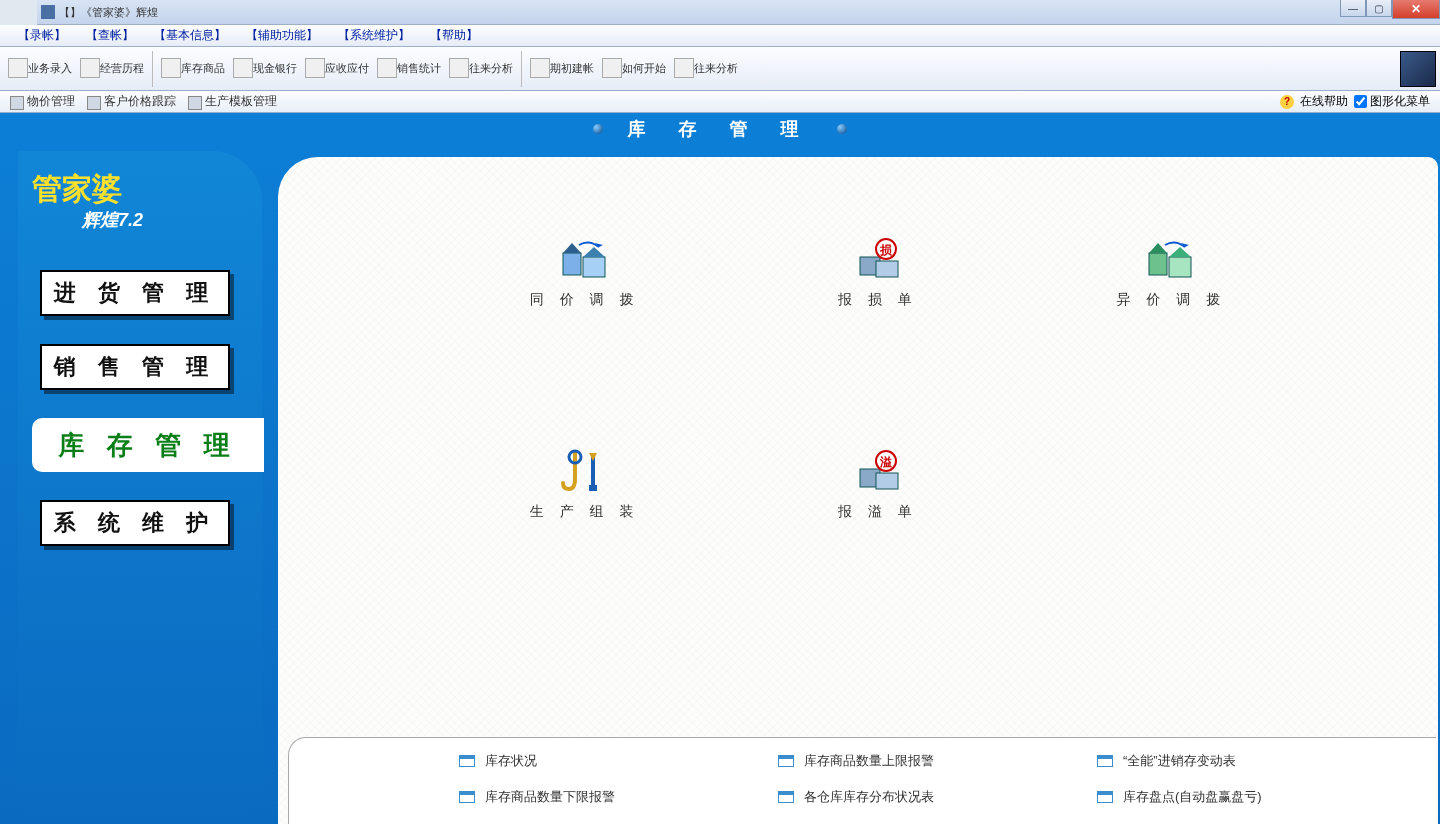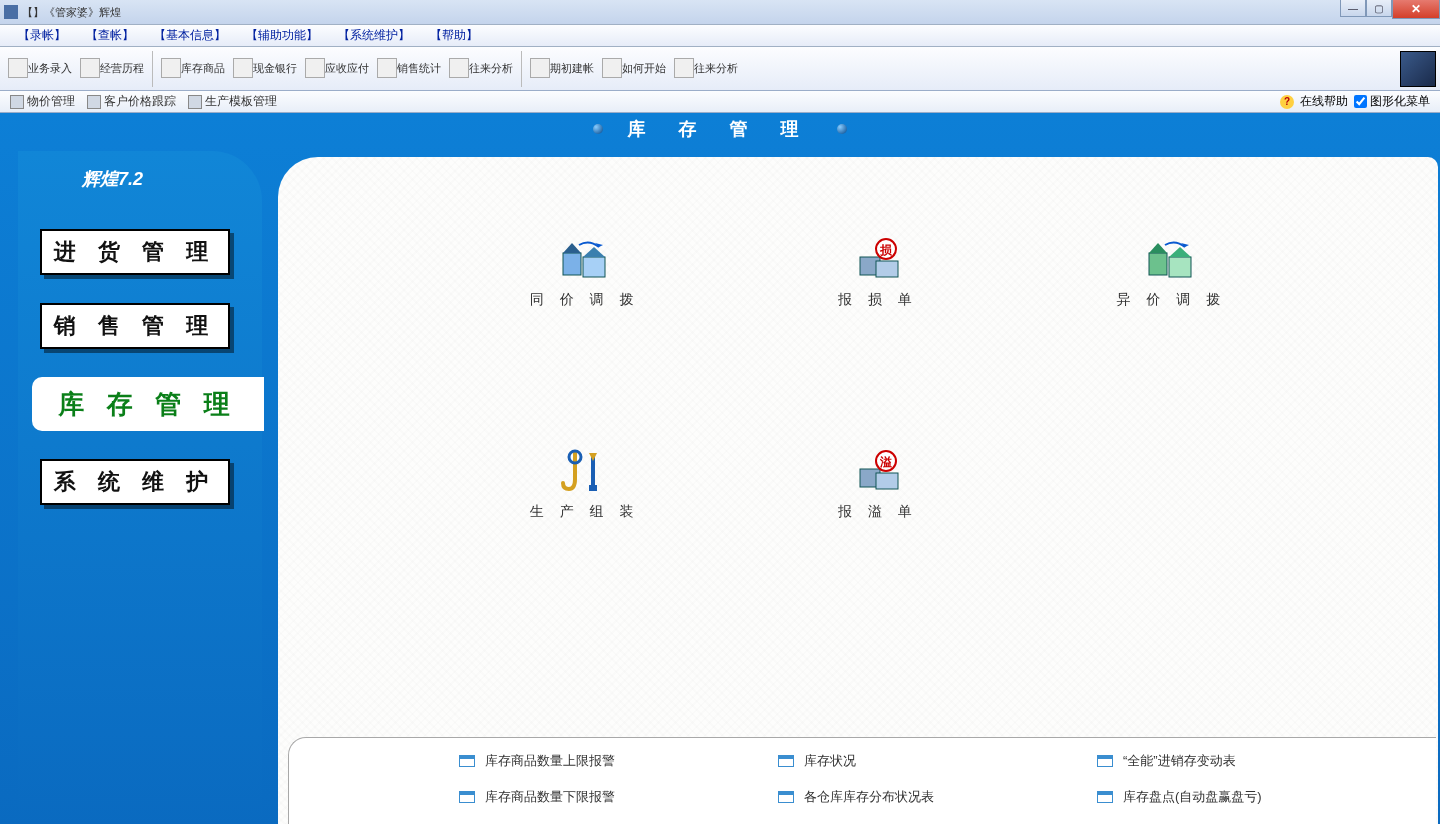--- a/index.html
+++ b/index.html
@@ -14,20 +14,21 @@
 
 
 .titlebar {
   height: 20px;
   background: linear-gradient(to bottom, #d8e4f4, #c4d4ec);
   display: flex;
   align-items: center;
   padding: 12px 4px;
   position: relative;
   border-bottom: 1px solid #a0b0c4;
+  margin-left: 37px;
 }
 .titlebar-icon {
   width: 14px; height: 14px;
   background: #4a6fa5;
   margin-right: 4px;
 }
 .titlebar-text { font-size: 11px; color: #333; }
 .winbtns { position: absolute; right: 0; top: -1px; display: flex; }
 .winbtn {
   width: 26px; height: 18px;
@@ -86,21 +87,21 @@
 
 
 .subtoolbar {
   height: 22px;
   background: linear-gradient(to bottom, #fcfdff, #e8eef8);
   border-bottom: 1px solid #9badc9;
   display: flex; align-items: center;
   padding: 0 4px;
 }
 .sub-btn {
-  display: flex; align-items: center; gap: 3px;
+  display: flex; align-items: flex-end; gap: 3px;
   padding: 0 6px; font-size: 12px; color: #333;
   cursor: pointer;
 }
 .sub-icon {
   width: 14px; height: 14px; background: #d0d8e4; border: 1px solid #888;
 }
 .sub-right { margin-left: auto; display: flex; align-items: center; gap: 6px; padding-right: 6px; }
 .help-q { width: 14px; height: 14px; background: #ffd040; border-radius: 50%; font-size: 10px; font-weight: bold; color: #b8000a; display: flex; align-items: center; justify-content: center; }
 
 
@@ -313,20 +314,21 @@
 
 <div class="main">
   <div class="main-header">
     <div class="dot"></div>
     <span>库 存 管 理</span>
     <div class="dot"></div>
   </div>
 
   <div class="sidebar">
     <div class="logo-area">
+      <div class="logo1">管家婆</div>
       <div class="logo2">辉煌7.2</div>
     </div>
     <div class="nav-btn">
         <span>进 货 管 理</span>
       </div>
     <div class="nav-btn">
         <span>销 售 管 理</span>
       </div>
     <div class="nav-btn active">
         <span>库 存 管 理</span>
@@ -405,25 +407,25 @@
           </svg>
         </div>
         <span class="mod-label">报 溢 单</span>
       </div>
     </div>
 
     <div class="bottom-panel">
       <div class="links-grid">
         <div class="link-item">
             <div class="link-icon"></div>
+            <span>库存状况</span>
+          </div>
+        <div class="link-item">
+            <div class="link-icon"></div>
             <span>库存商品数量上限报警</span>
-          </div>
-        <div class="link-item">
-            <div class="link-icon"></div>
-            <span>库存状况</span>
           </div>
         <div class="link-item">
             <div class="link-icon"></div>
             <span>“全能”进销存变动表</span>
           </div>
         <div class="link-item">
             <div class="link-icon"></div>
             <span>库存商品数量下限报警</span>
           </div>
         <div class="link-item">

